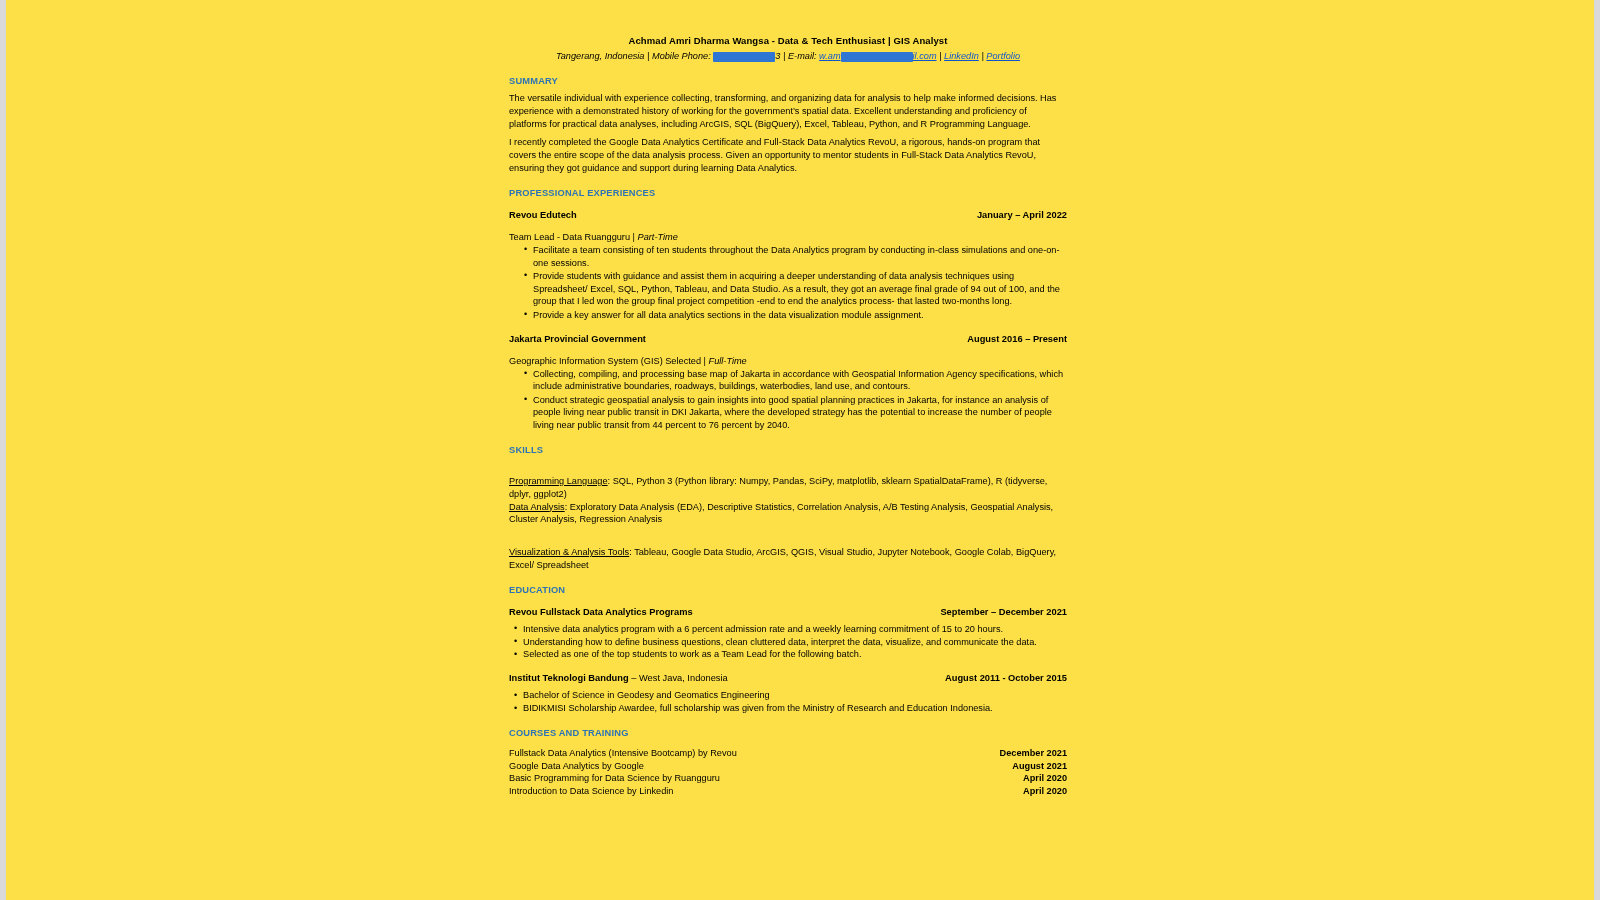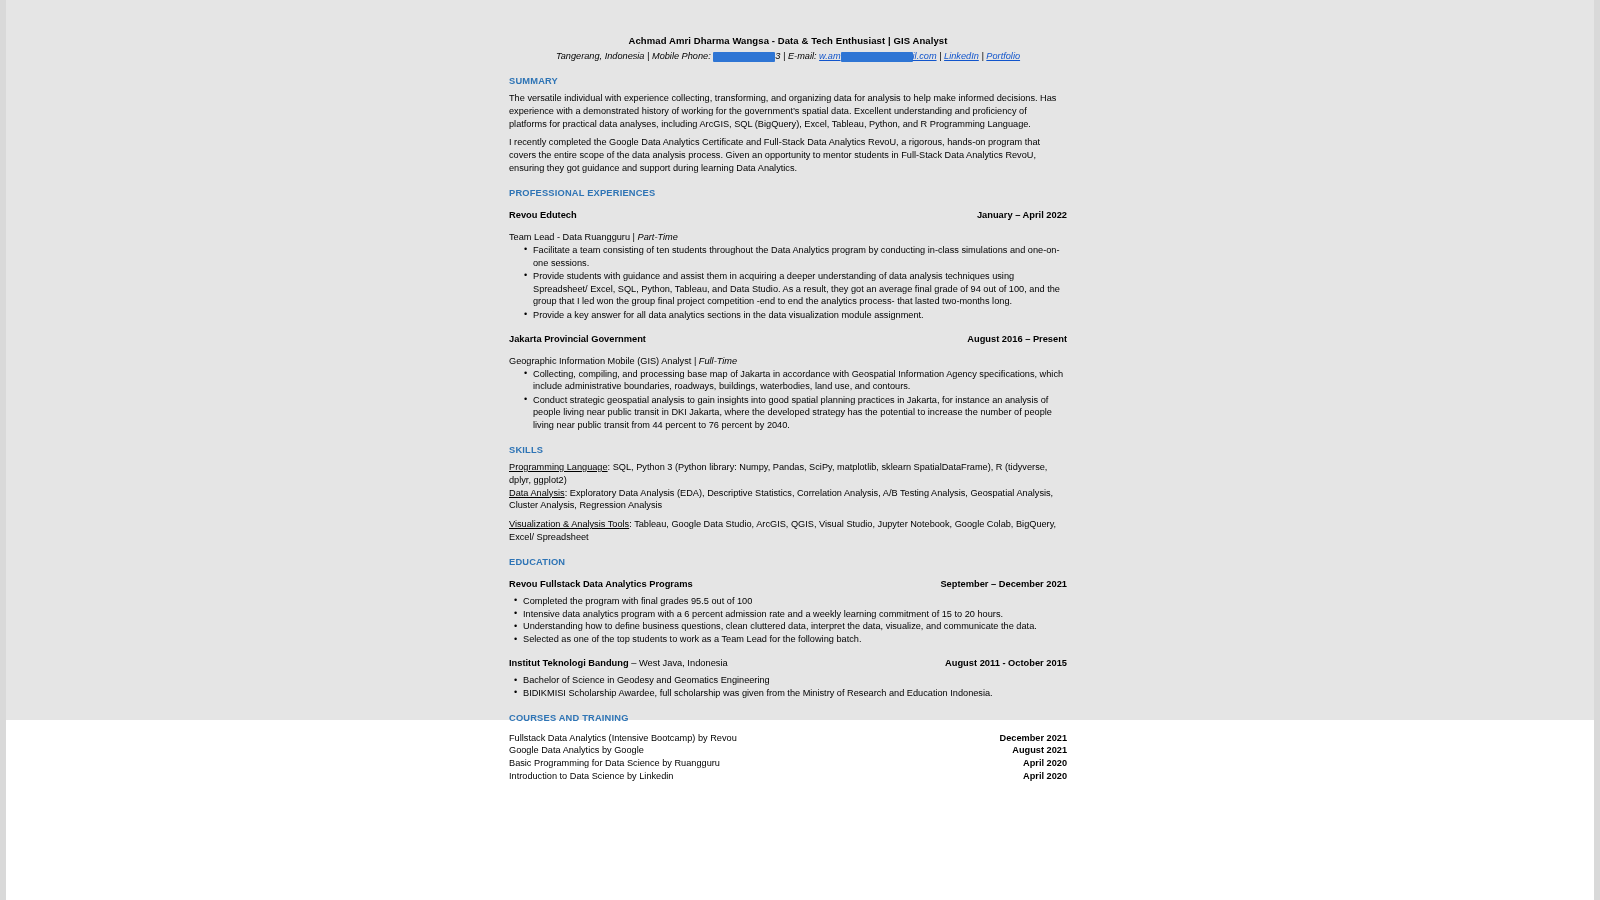--- a/index.html
+++ b/index.html
@@ -28,22 +28,22 @@
     background: #d9d9d9;
   }
   .edge-bar.left  { left: 0; }
   .edge-bar.right { right: 0; }
 
   .page {
     position: absolute;
     left: 6px;
     top: 0;
     width: 1588px;
-    height: 720px;
-    background: #e5e5e5;
+    height: 900px;
+    background: #fde047;
   }
 
   .doc {
     position: absolute;
     left: 503px;
     top: 34px;
     width: 558px;
   }
 
   
@@ -148,21 +148,21 @@
     content: "\2022";
     position: absolute;
     left: 0;
     top: -0.5px;
   }
 
   
   .skill-line {
     font-size: 9.2px;
     line-height: 12.8px;
-    margin-top: 6px;
+    margin-top: 20px;
   }
   .skill-line.tight { margin-top: 0; }
   .skill-cat {
     text-decoration: underline;
   }
 
   
   .course-row {
     display: flex;
     justify-content: space-between;
@@ -219,21 +219,21 @@
         <li>Facilitate a team consisting of ten students throughout the Data Analytics program by conducting in-class simulations and one-on-one sessions.</li>
         <li>Provide students with guidance and assist them in acquiring a deeper understanding of data analysis techniques using Spreadsheet/ Excel, SQL, Python, Tableau, and Data Studio. As a result, they got an average final grade of 94 out of 100, and the group that I led won the group final project competition -end to end the analytics process- that lasted two-months long.</li>
         <li>Provide a key answer for all data analytics sections in the data visualization module assignment.</li>
       </ul>
 
       <div class="job-head">
         <span>Jakarta Provincial Government</span>
         <span>August 2016 – Present</span>
       </div>
       <div class="job-role">
-        <span>Geographic Information Mobile (GIS) Analyst</span>
+        <span>Geographic Information System (GIS) Selected</span>
         <span>|</span>
         <span class="ital">Full-Time</span>
       </div>
       <ul class="bullets">
         <li>Collecting, compiling, and processing base map of Jakarta in accordance with Geospatial Information Agency specifications, which include administrative boundaries, roadways, buildings, waterbodies, land use, and contours.</li>
         <li>Conduct strategic geospatial analysis to gain insights into good spatial planning practices in Jakarta, for instance an analysis of people living near public transit in DKI Jakarta, where the developed strategy has the potential to increase the number of people living near public transit from 44 percent to 76 percent by 2040.</li>
       </ul>
 
       <div class="sec-head">SKILLS</div>
 
@@ -247,21 +247,20 @@
         <span class="skill-cat">Visualization &amp; Analysis Tools</span><span>: Tableau, Google Data Studio, ArcGIS, QGIS, Visual Studio, Jupyter Notebook, Google Colab, BigQuery, Excel/ Spreadsheet</span>
       </div>
 
       <div class="sec-head">EDUCATION</div>
 
       <div class="job-head">
         <span><span>Revou Fullstack Data Analytics Programs</span></span>
         <span>September – December 2021</span>
       </div>
       <ul class="dots">
-        <li>Completed the program with final grades 95.5 out of 100</li>
         <li>Intensive data analytics program with a 6 percent admission rate and a weekly learning commitment of 15 to 20 hours.</li>
         <li>Understanding how to define business questions, clean cluttered data, interpret the data, visualize, and communicate  the data.</li>
         <li>Selected as one of the top students to work as a Team Lead for the following batch.</li>
       </ul>
 
       <div class="job-head">
         <span><span>Institut Teknologi Bandung</span><span style="font-weight:normal"> – West Java, Indonesia</span></span>
         <span>August 2011 - October 2015</span>
       </div>
       <ul class="dots">

